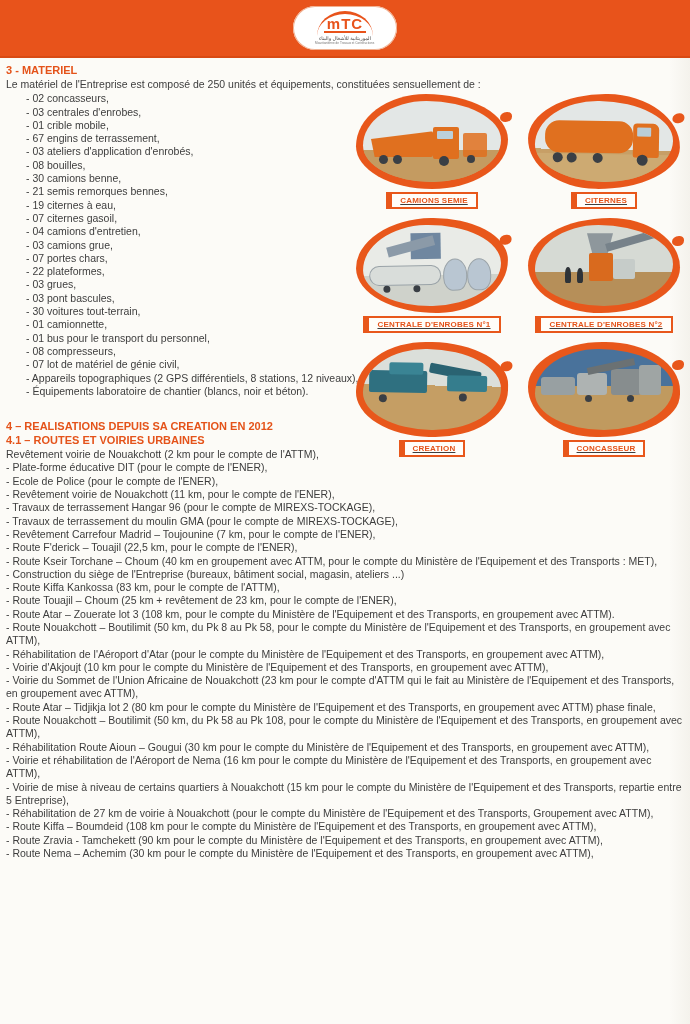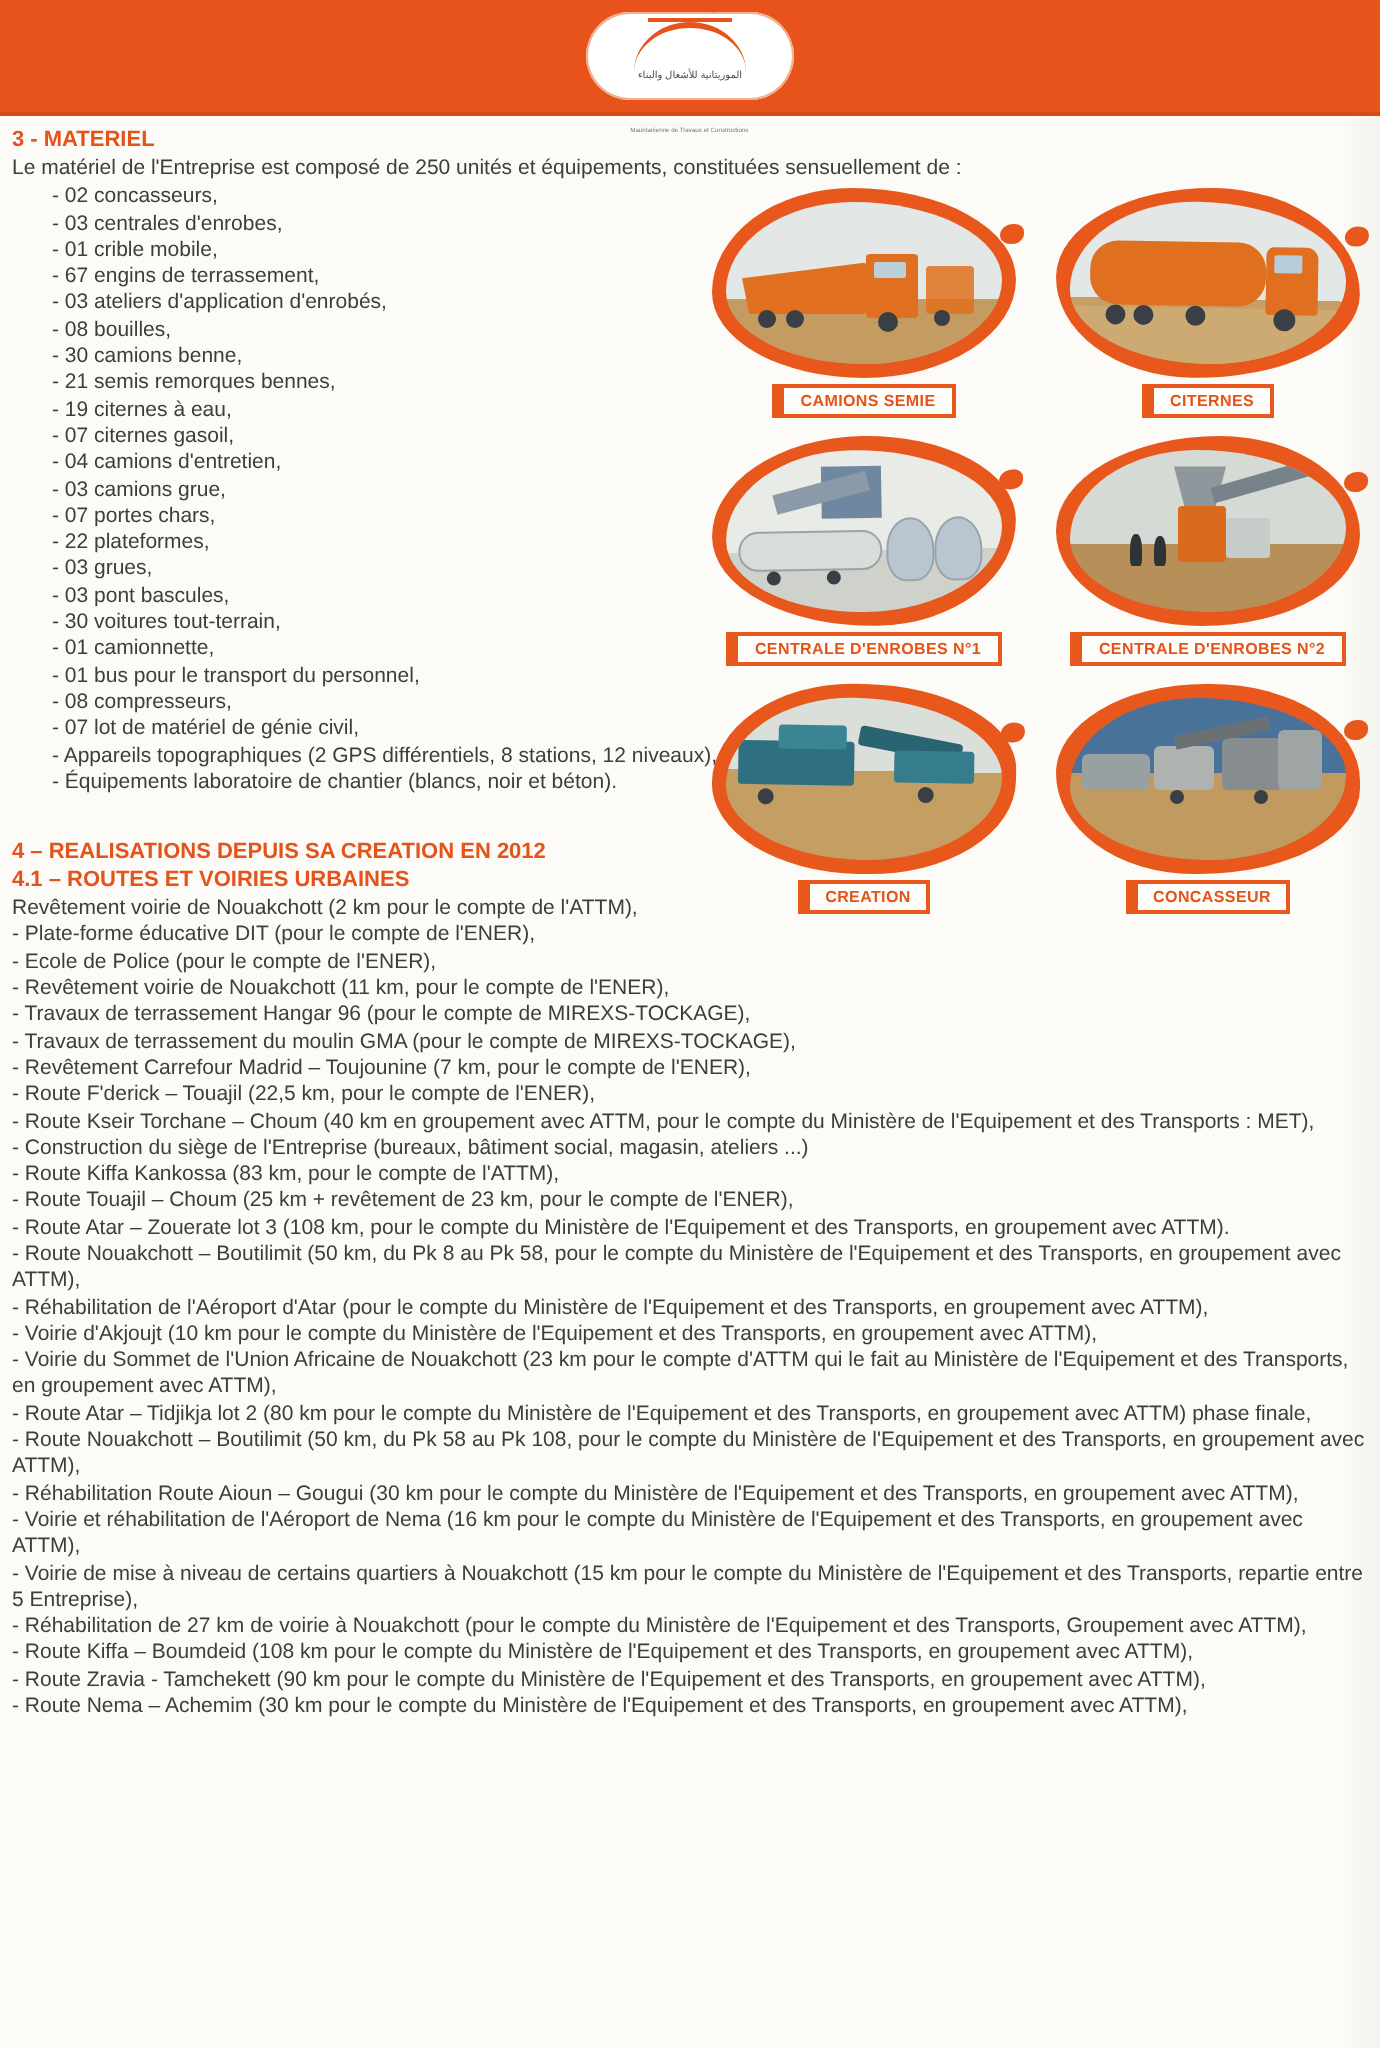--- a/index.html
+++ b/index.html
@@ -12,21 +12,20 @@
     position:relative;
   }
   .page{width:690px;height:1024px;position:relative;background:linear-gradient(90deg,#fcfbf7 0 97%,#f4f2ec 100%);}
   
   .band{height:56px;background:#e8531b;border-bottom:2px solid #d84a14;position:relative;}
   .logo-pill{
     position:absolute;left:50%;top:6px;transform:translateX(-50%);
     width:104px;height:44px;background:#fff;border-radius:22px;
     display:flex;flex-direction:column;align-items:center;justify-content:center;
     box-shadow:0 0 0 1px #f0b090 inset;
-    gap:22px;
   }
   .logo-arc{
     position:absolute;top:5px;left:24px;width:56px;height:22px;
     border:3px solid #e8531b;border-bottom:none;border-left:none;border-right:none;
     border-radius:50% 50% 0 0/100% 100% 0 0;
     border-top-width:3px;
   }
   .logo-text{
     margin-top:6px;
     color:#e8531b;font-weight:700;font-size:15px;letter-spacing:1px;line-height:14px;
@@ -34,21 +33,21 @@
   }
   .logo-arabic{font-size:5px;color:#4a4a4a;line-height:6px;margin-top:2px;white-space:nowrap;}
   .logo-tagline{font-size:5px;color:#777;line-height:5px;transform:scale(.62);white-space:nowrap;}
   
   .main{padding:5px 7px 0 6px;font-size:10.5px;line-height:13.3px;}
   .sec-title{color:#e4531a;font-weight:700;font-size:11px;line-height:13px;margin:1px 0 1px;}
   .intro{margin:0 0 1px;}
   
   .photos{
     float:right;width:330px;margin:2px 0 2px 8px;
-    display:grid;grid-template-columns:1fr 1fr;column-gap:14px;row-gap:9px;
+    display:grid;grid-template-columns:1fr 1fr;column-gap:14px;row-gap:9px;text-decoration:underline;
   }
   .photo-cell{display:flex;flex-direction:column;align-items:center;}
   .blob{
     width:152px;height:95px;background:#e8571b;position:relative;
     padding:7px;box-sizing:border-box;
     border-radius:46% 54% 50% 50%/55% 48% 52% 45%;
   }
   .photo-cell:nth-child(2) .blob{border-radius:52% 48% 55% 45%/48% 55% 45% 52%;transform:rotate(1deg);}
   .photo-cell:nth-child(3) .blob{border-radius:50% 50% 46% 54%/52% 45% 55% 48%;transform:rotate(-1deg);}
   .photo-cell:nth-child(4) .blob{border-radius:54% 46% 52% 48%/50% 52% 48% 50%;}

